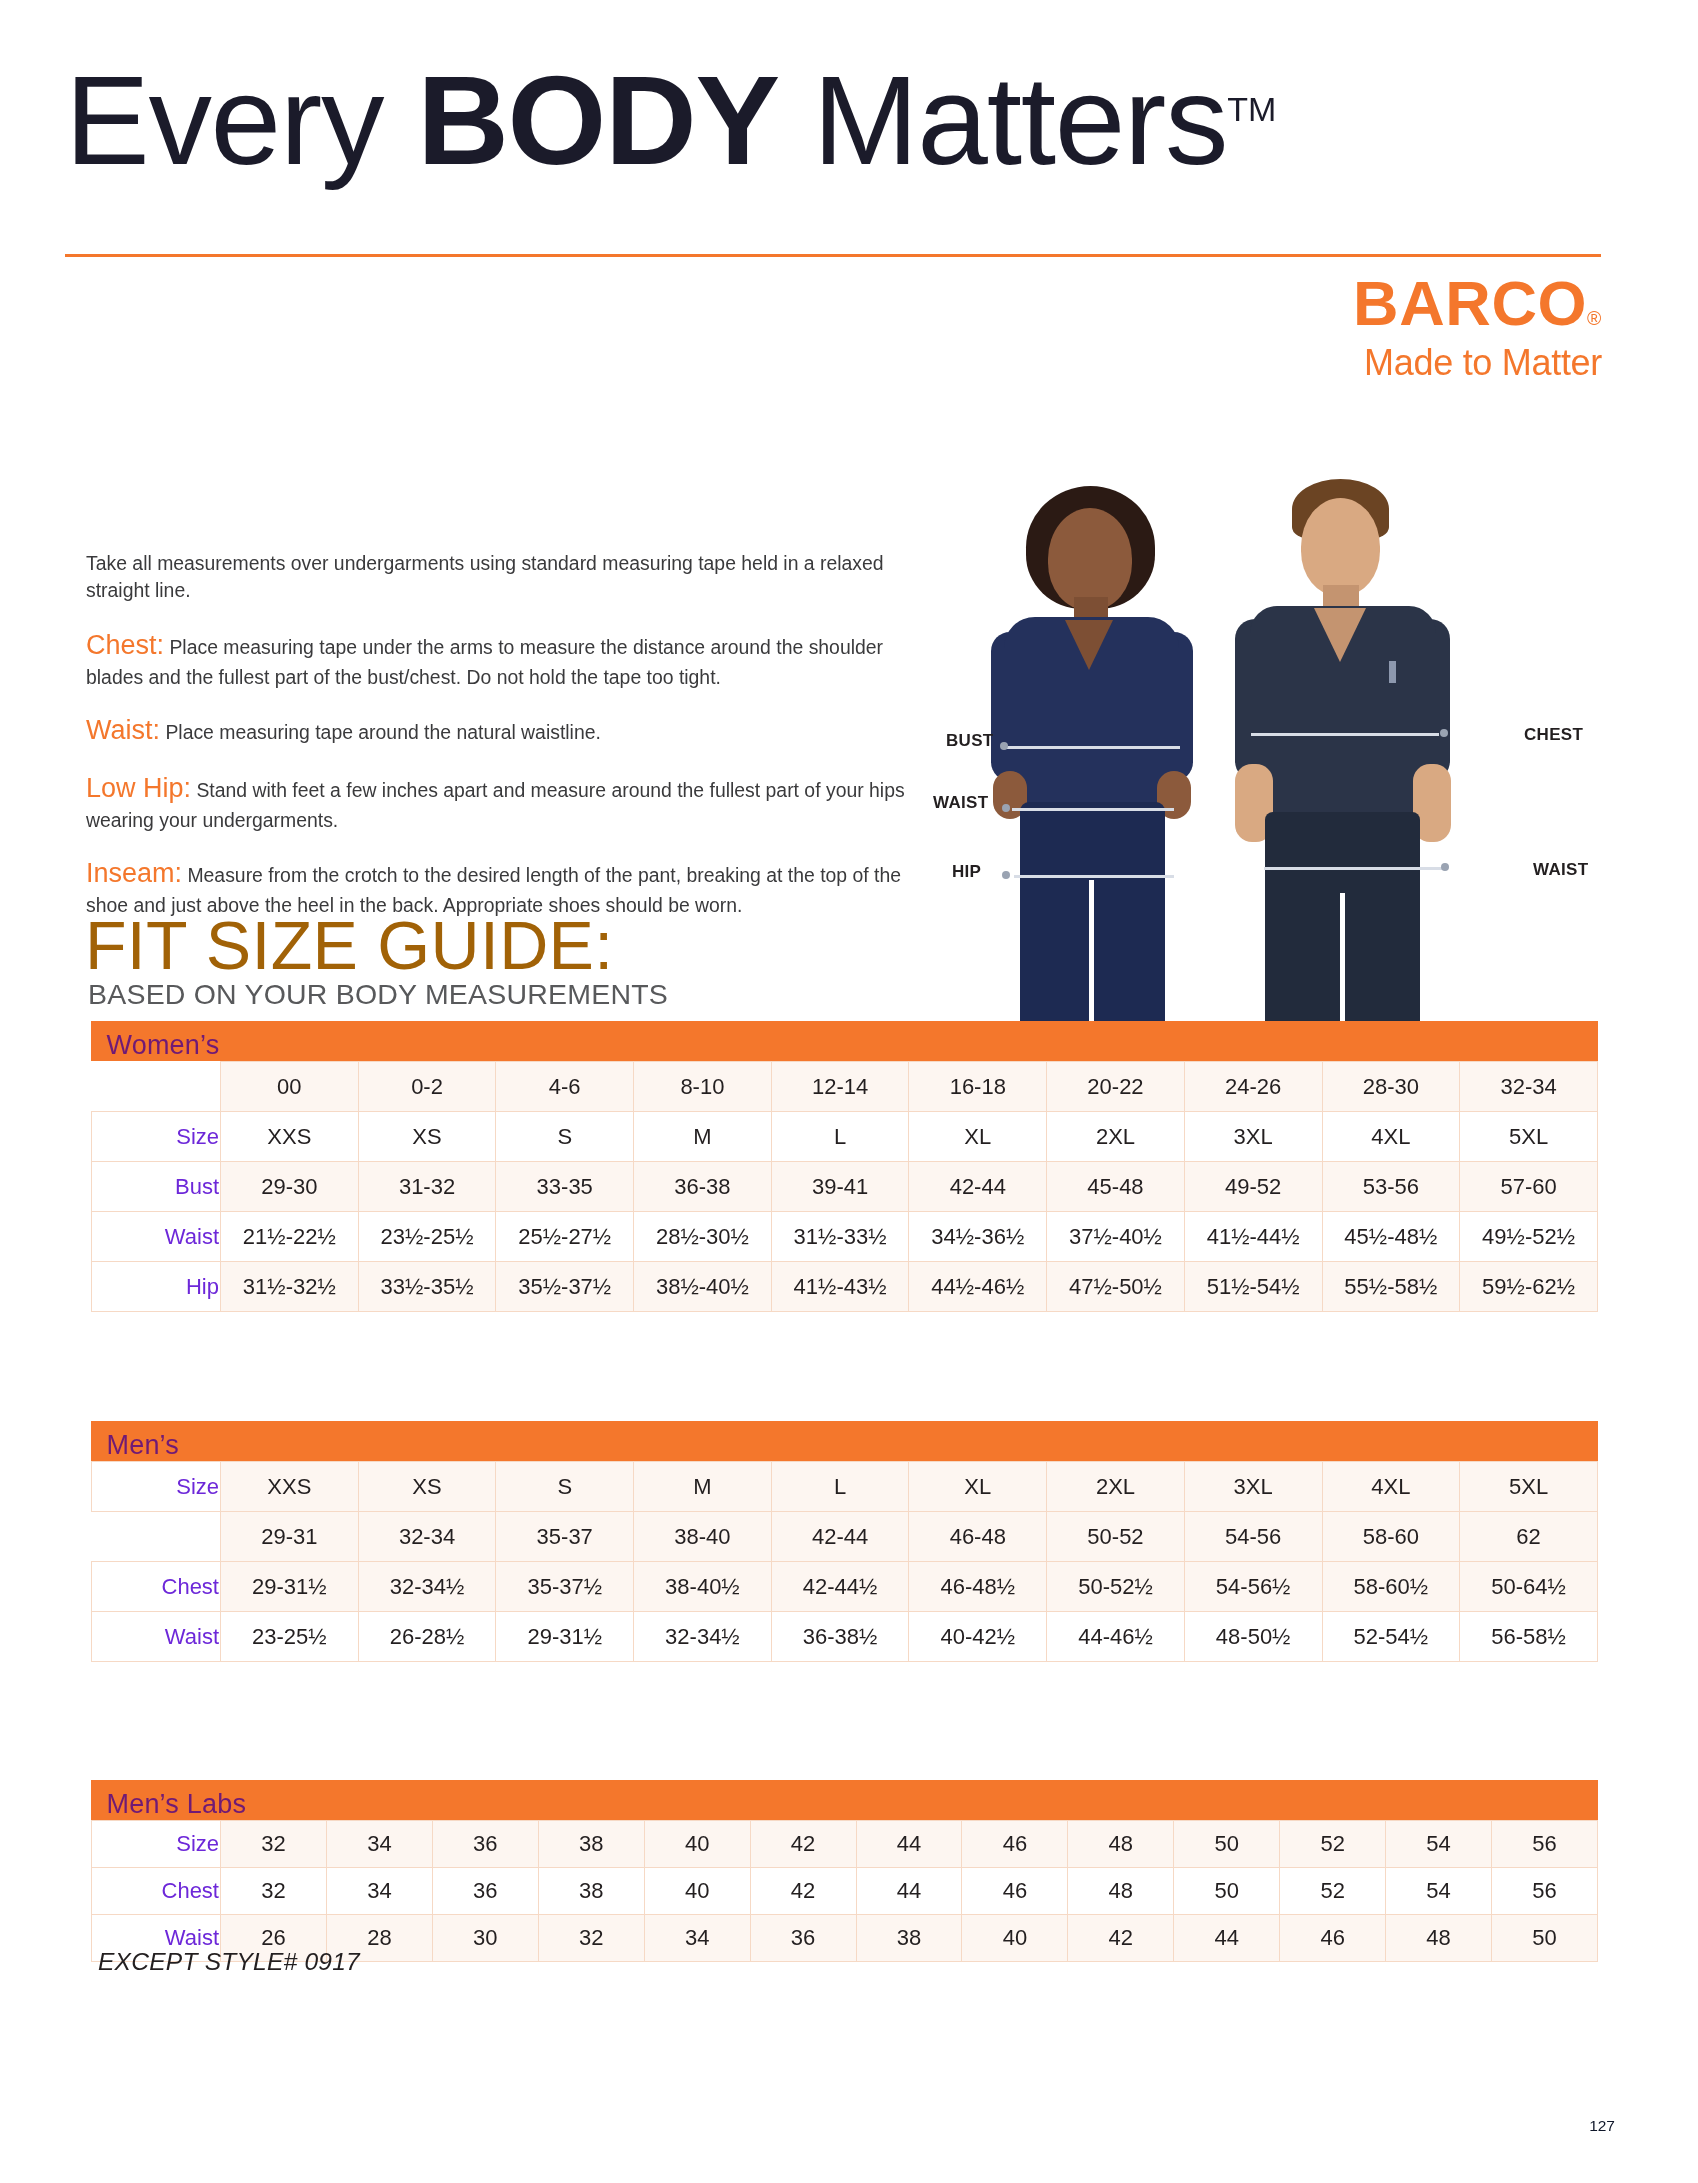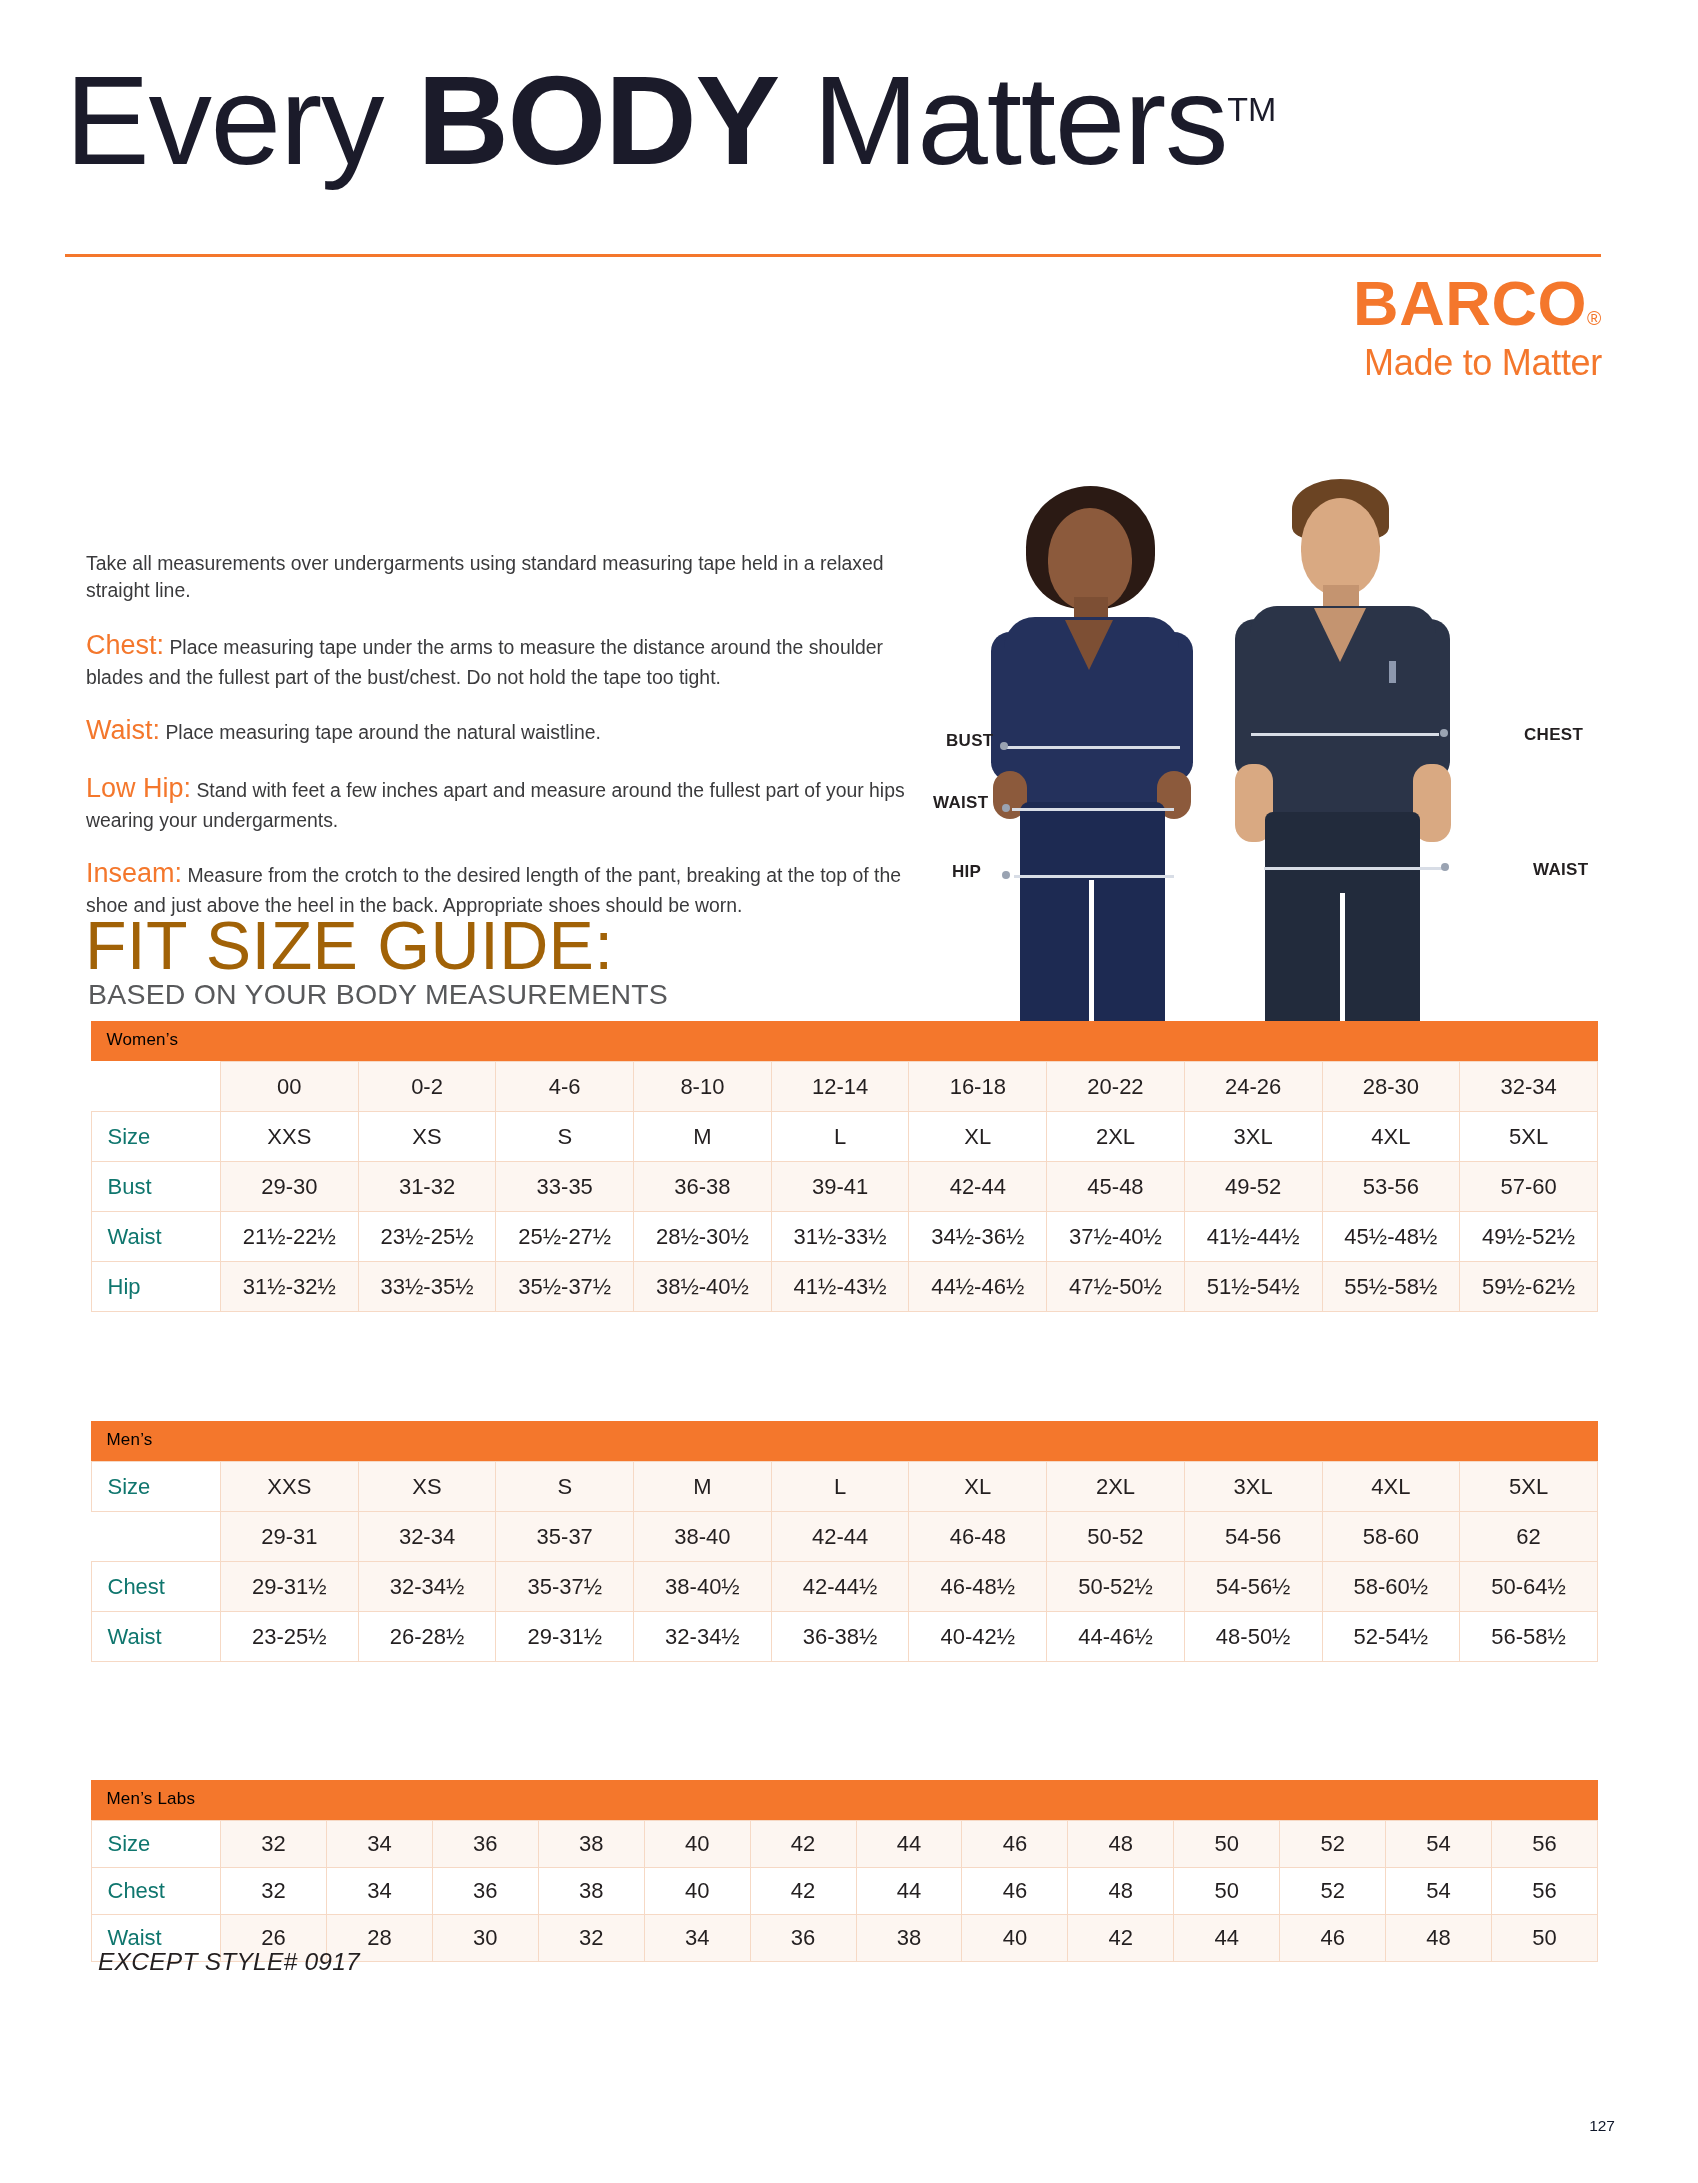--- a/index.html
+++ b/index.html
@@ -275,46 +275,46 @@
     position: absolute;
     left: 91px;
     width: 1507px;
   }
   .tbl-wrap.women { top: 1021px; }
   .tbl-wrap.men { top: 1421px; }
   .tbl-wrap.labs { top: 1780px; }
 
   .tbl-header {
     background: #f4772c;
-    color: #000000;
-    font-size: 17px;
+    color: #701a75;
+    font-size: 27px;
     padding: 9px 0 10.4px 15.5px;
     letter-spacing: 0.2px;
     box-sizing: border-box;
     height: 40px;
   }
   table {
     border-collapse: collapse;
     width: 100%;
     table-layout: fixed;
   }
   td {
     border: 1.3px solid #f6d9c5;
     height: 47px;
     font-size: 22px;
     text-align: center;
     color: #231f20;
     background: #fdf6f1;
   }
   td.rowlabel {
-    text-align: left;
+    text-align: right;
     padding-left: 15.5px;
     font-size: 22px;
     background: #ffffff;
-    color: #0f766e;
+    color: #6d28d9;
   }
   td.blank {
     background: #ffffff;
     border-left-color: #ffffff;
     border-top-color: #ffffff;
   }
   tr.alt td {
     background: #ffffff;
   }
   .labs td { height: 44px; }

